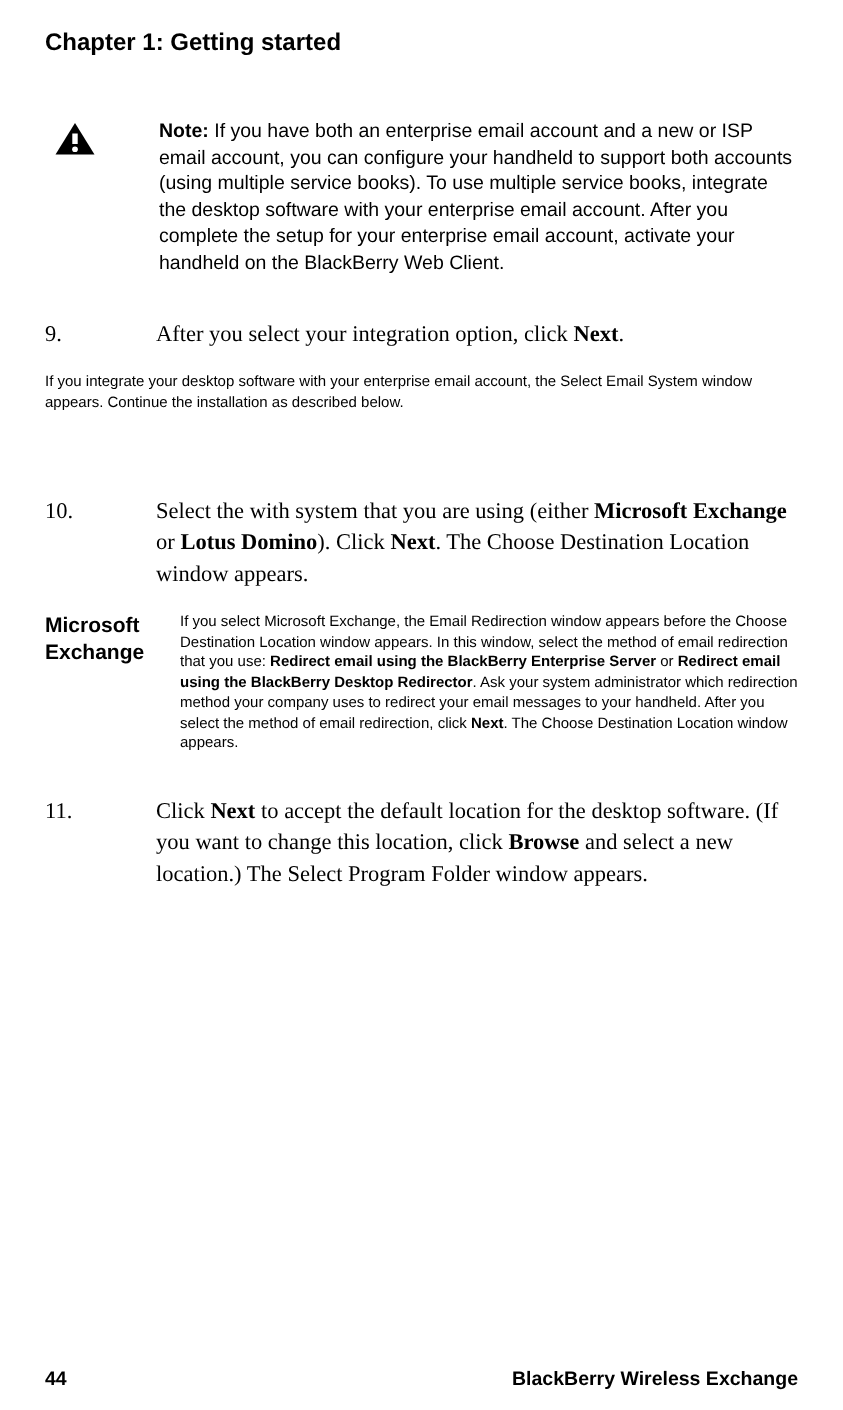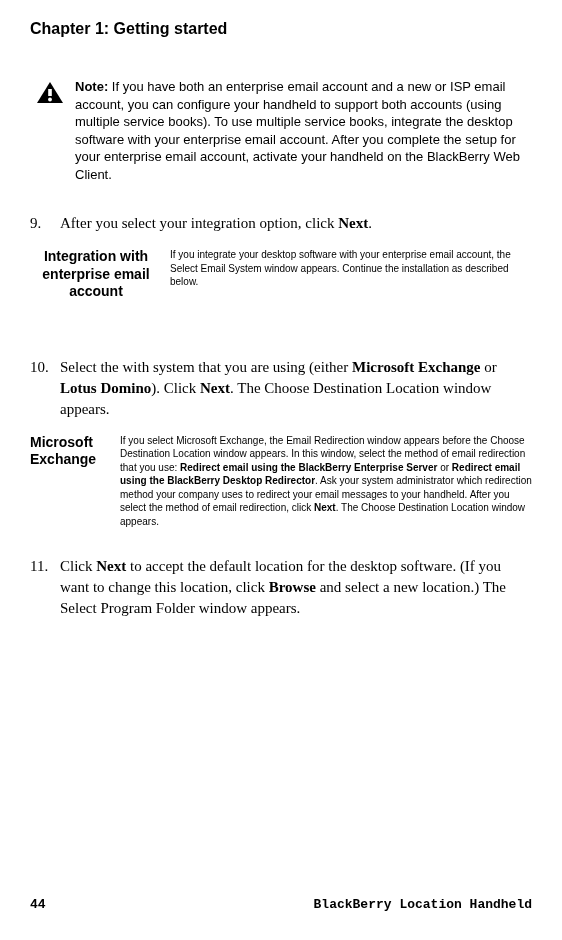--- a/index.html
+++ b/index.html
@@ -20,20 +20,21 @@
       font-family: Arial, Helvetica, sans-serif;
       font-weight: bold;
       font-size: 16px;
       margin-bottom: 40px;
     }
     .note-block {
       display: flex;
       align-items: flex-start;
       margin-bottom: 30px;
       padding-left: 5px;
+      gap: 31px;
     }
     .warning-icon {
       flex-shrink: 0;
       width: 30px;
       height: 25px;
       margin-right: 10px;
       margin-top: 2px;
     }
     .note-text {
       font-family: Arial, Helvetica, sans-serif;
@@ -49,20 +50,21 @@
       line-height: 1.4;
       margin-bottom: 14px;
       display: flex;
     }
     .step-num {
       flex-shrink: 0;
       width: 30px;
     }
     .step-text {
       flex: 1;
+      margin-left: 44px;
     }
     .step-text b {
       font-weight: bold;
     }
     .option-row {
       display: flex;
       margin-bottom: 28px;
     }
     .option-label {
       font-family: Arial, Helvetica, sans-serif;
@@ -82,26 +84,26 @@
       font-family: Arial, Helvetica, sans-serif;
       font-size: 10px;
       line-height: 1.35;
       flex: 1;
     }
     .option-text b {
       font-weight: bold;
     }
     .footer {
       position: absolute;
-      bottom: 28px;
+      bottom: 14px;
       left: 30px;
       right: 30px;
       display: flex;
       justify-content: space-between;
-      font-family: Liberation Mono, monospace;
+      font-family: Liberation Sans, sans-serif;
       font-weight: bold;
       font-size: 13px;
     }
   </style>
 </head>
 <body>
 
 <div class="chapter-header">Chapter 1: Getting started</div>
 
 <div class="note-block">
@@ -116,21 +118,20 @@
 </div>
 
 <div class="step">
   <div class="step-num">9.</div>
   <div class="step-text">
     <span>After you select your integration option, click </span><b>Next</b><span>.</span>
   </div>
 </div>
 
 <div class="option-row">
-  <div class="option-label">Integration with enterprise email account</div>
   <div class="option-text">If you integrate your desktop software with your enterprise email account, the Select Email System window appears. Continue the installation as described below.</div>
 </div>
 
 <div class="option-row">
 </div>
 
 <div class="step">
   <div class="step-num">10.</div>
   <div class="step-text">
     <span>Select the with system that you are using (either </span><b>Microsoft Exchange</b><span> or </span><b>Lotus Domino</b><span>). Click </span><b>Next</b><span>. The Choose Destination Location window appears.</span>
@@ -146,14 +147,14 @@
 
 <div class="step">
   <div class="step-num">11.</div>
   <div class="step-text">
     <span>Click </span><b>Next</b><span> to accept the default location for the desktop software. (If you want to change this location, click </span><b>Browse</b><span> and select a new location.) The Select Program Folder window appears.</span>
   </div>
 </div>
 
 <div class="footer">
   <span>44</span>
-  <span>BlackBerry Location Handheld</span>
+  <span>BlackBerry Wireless Exchange</span>
 </div>
 
 </body></html>

